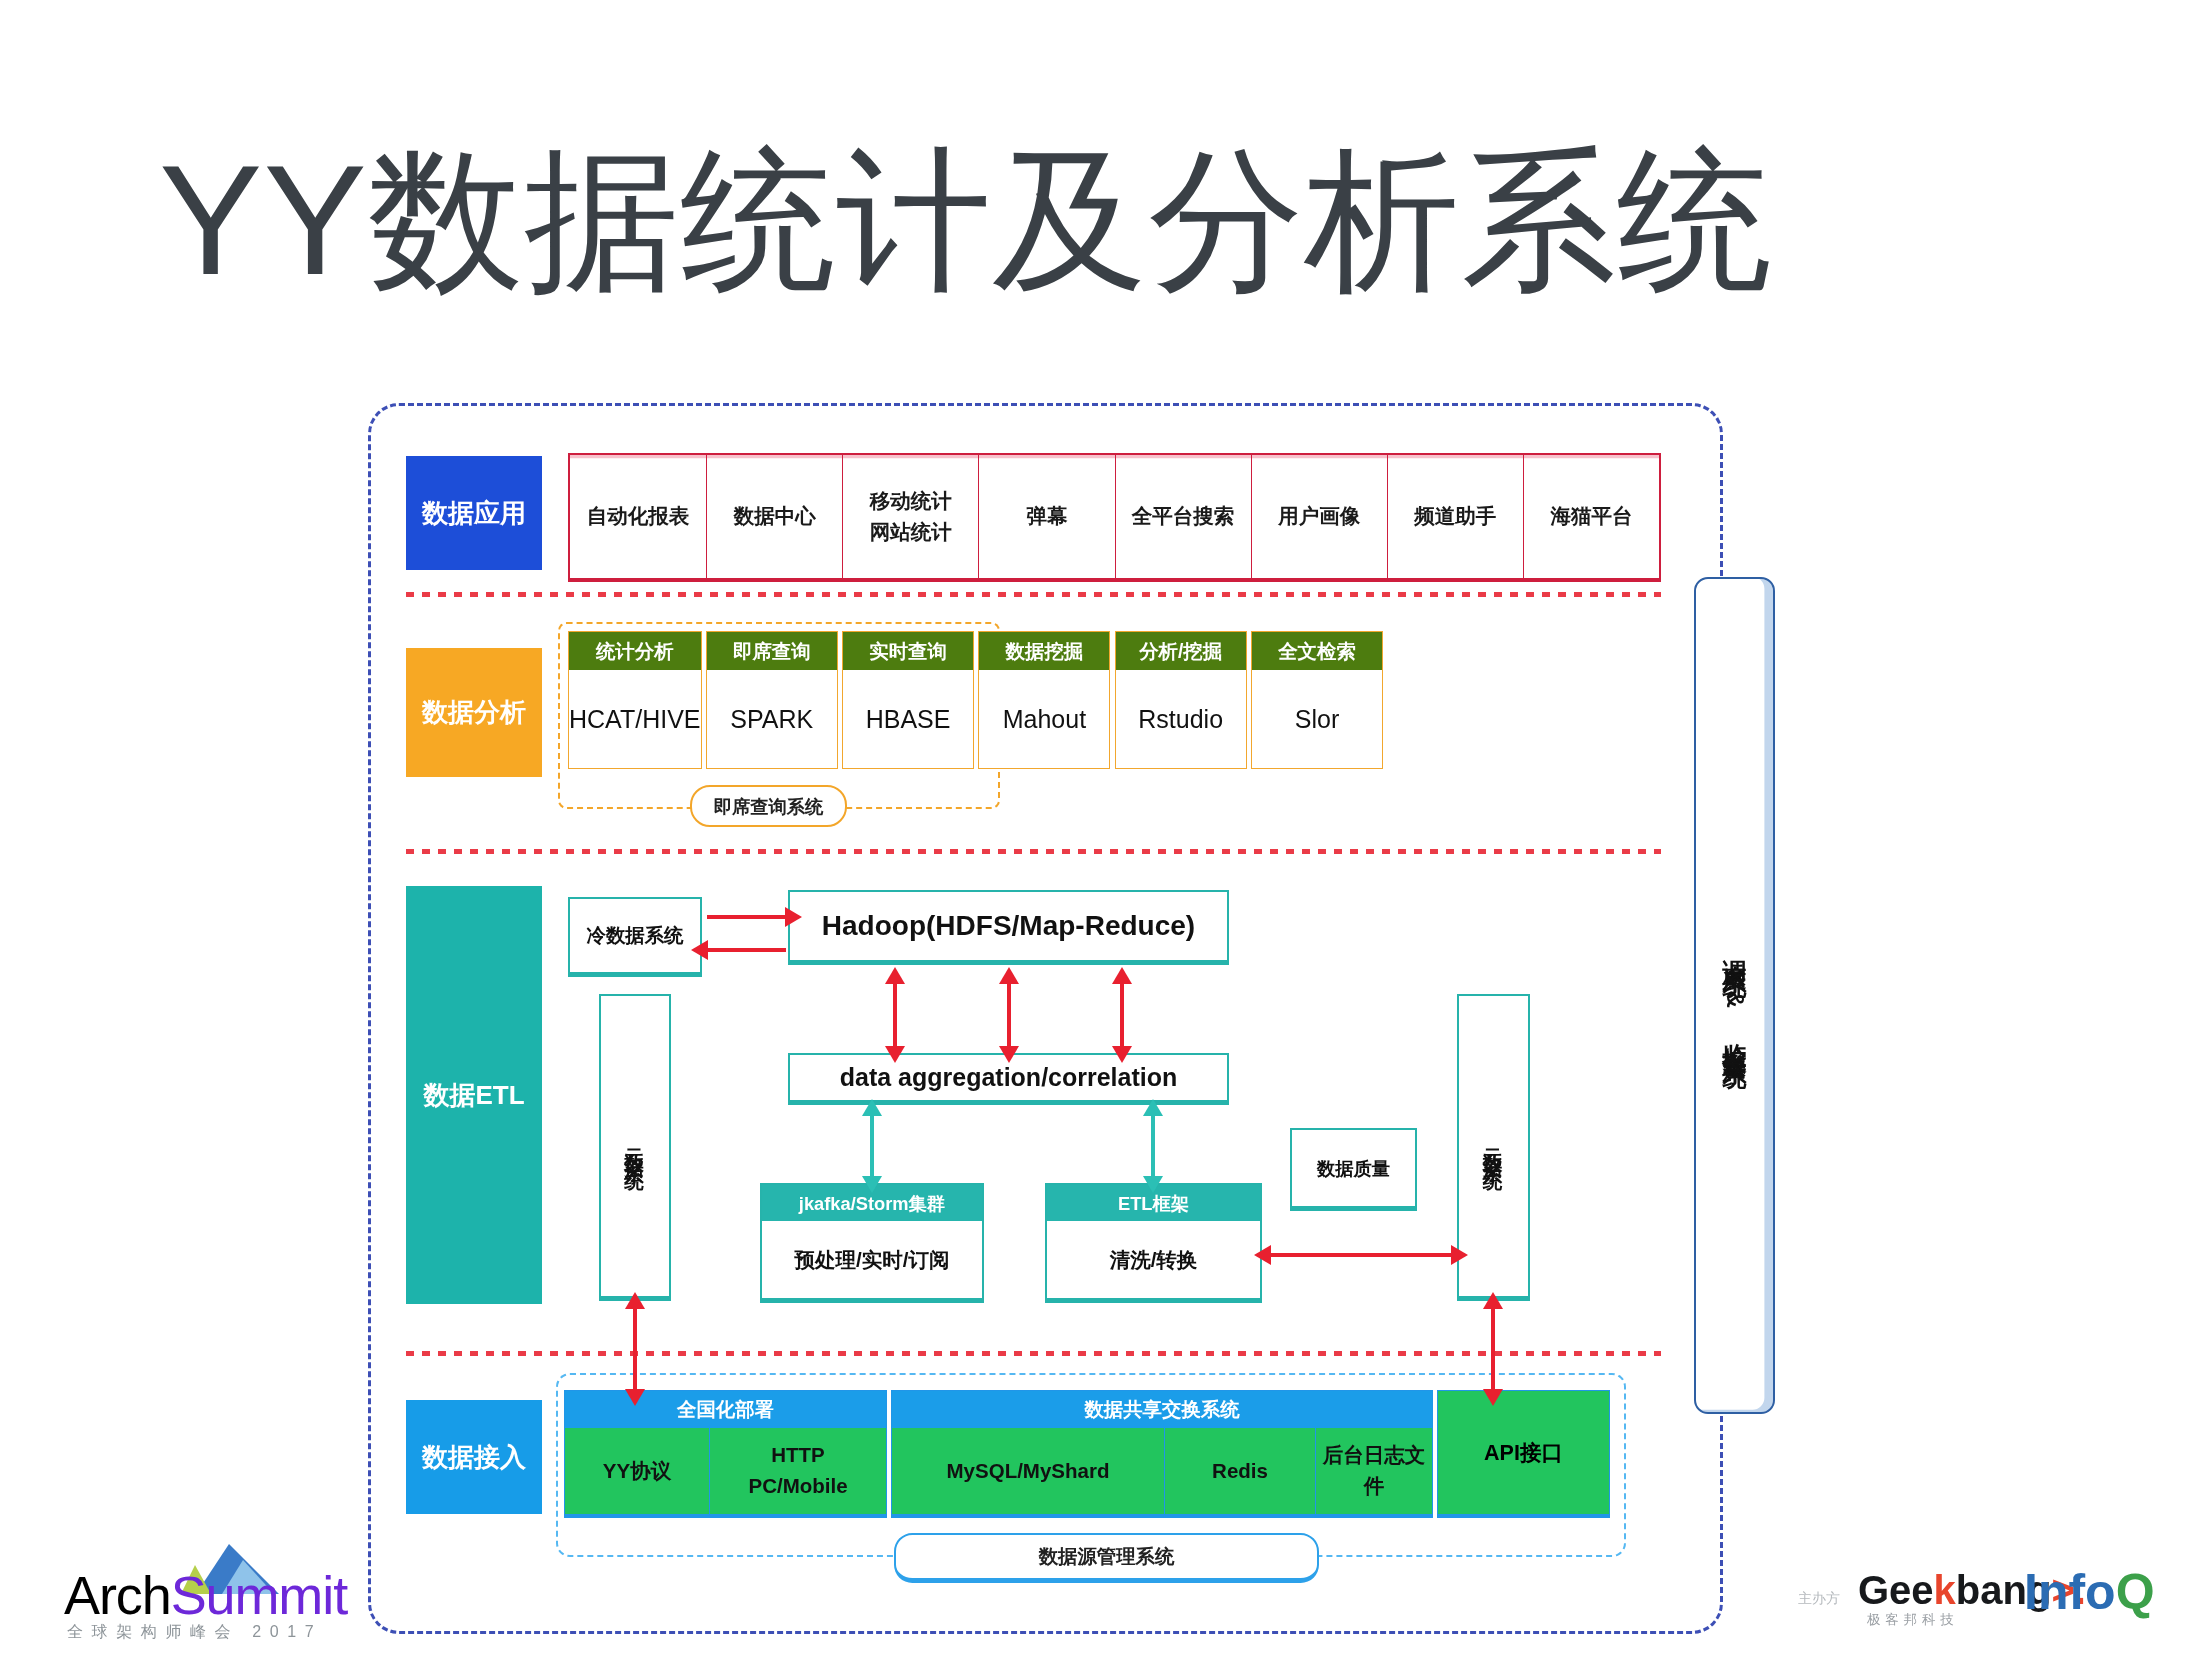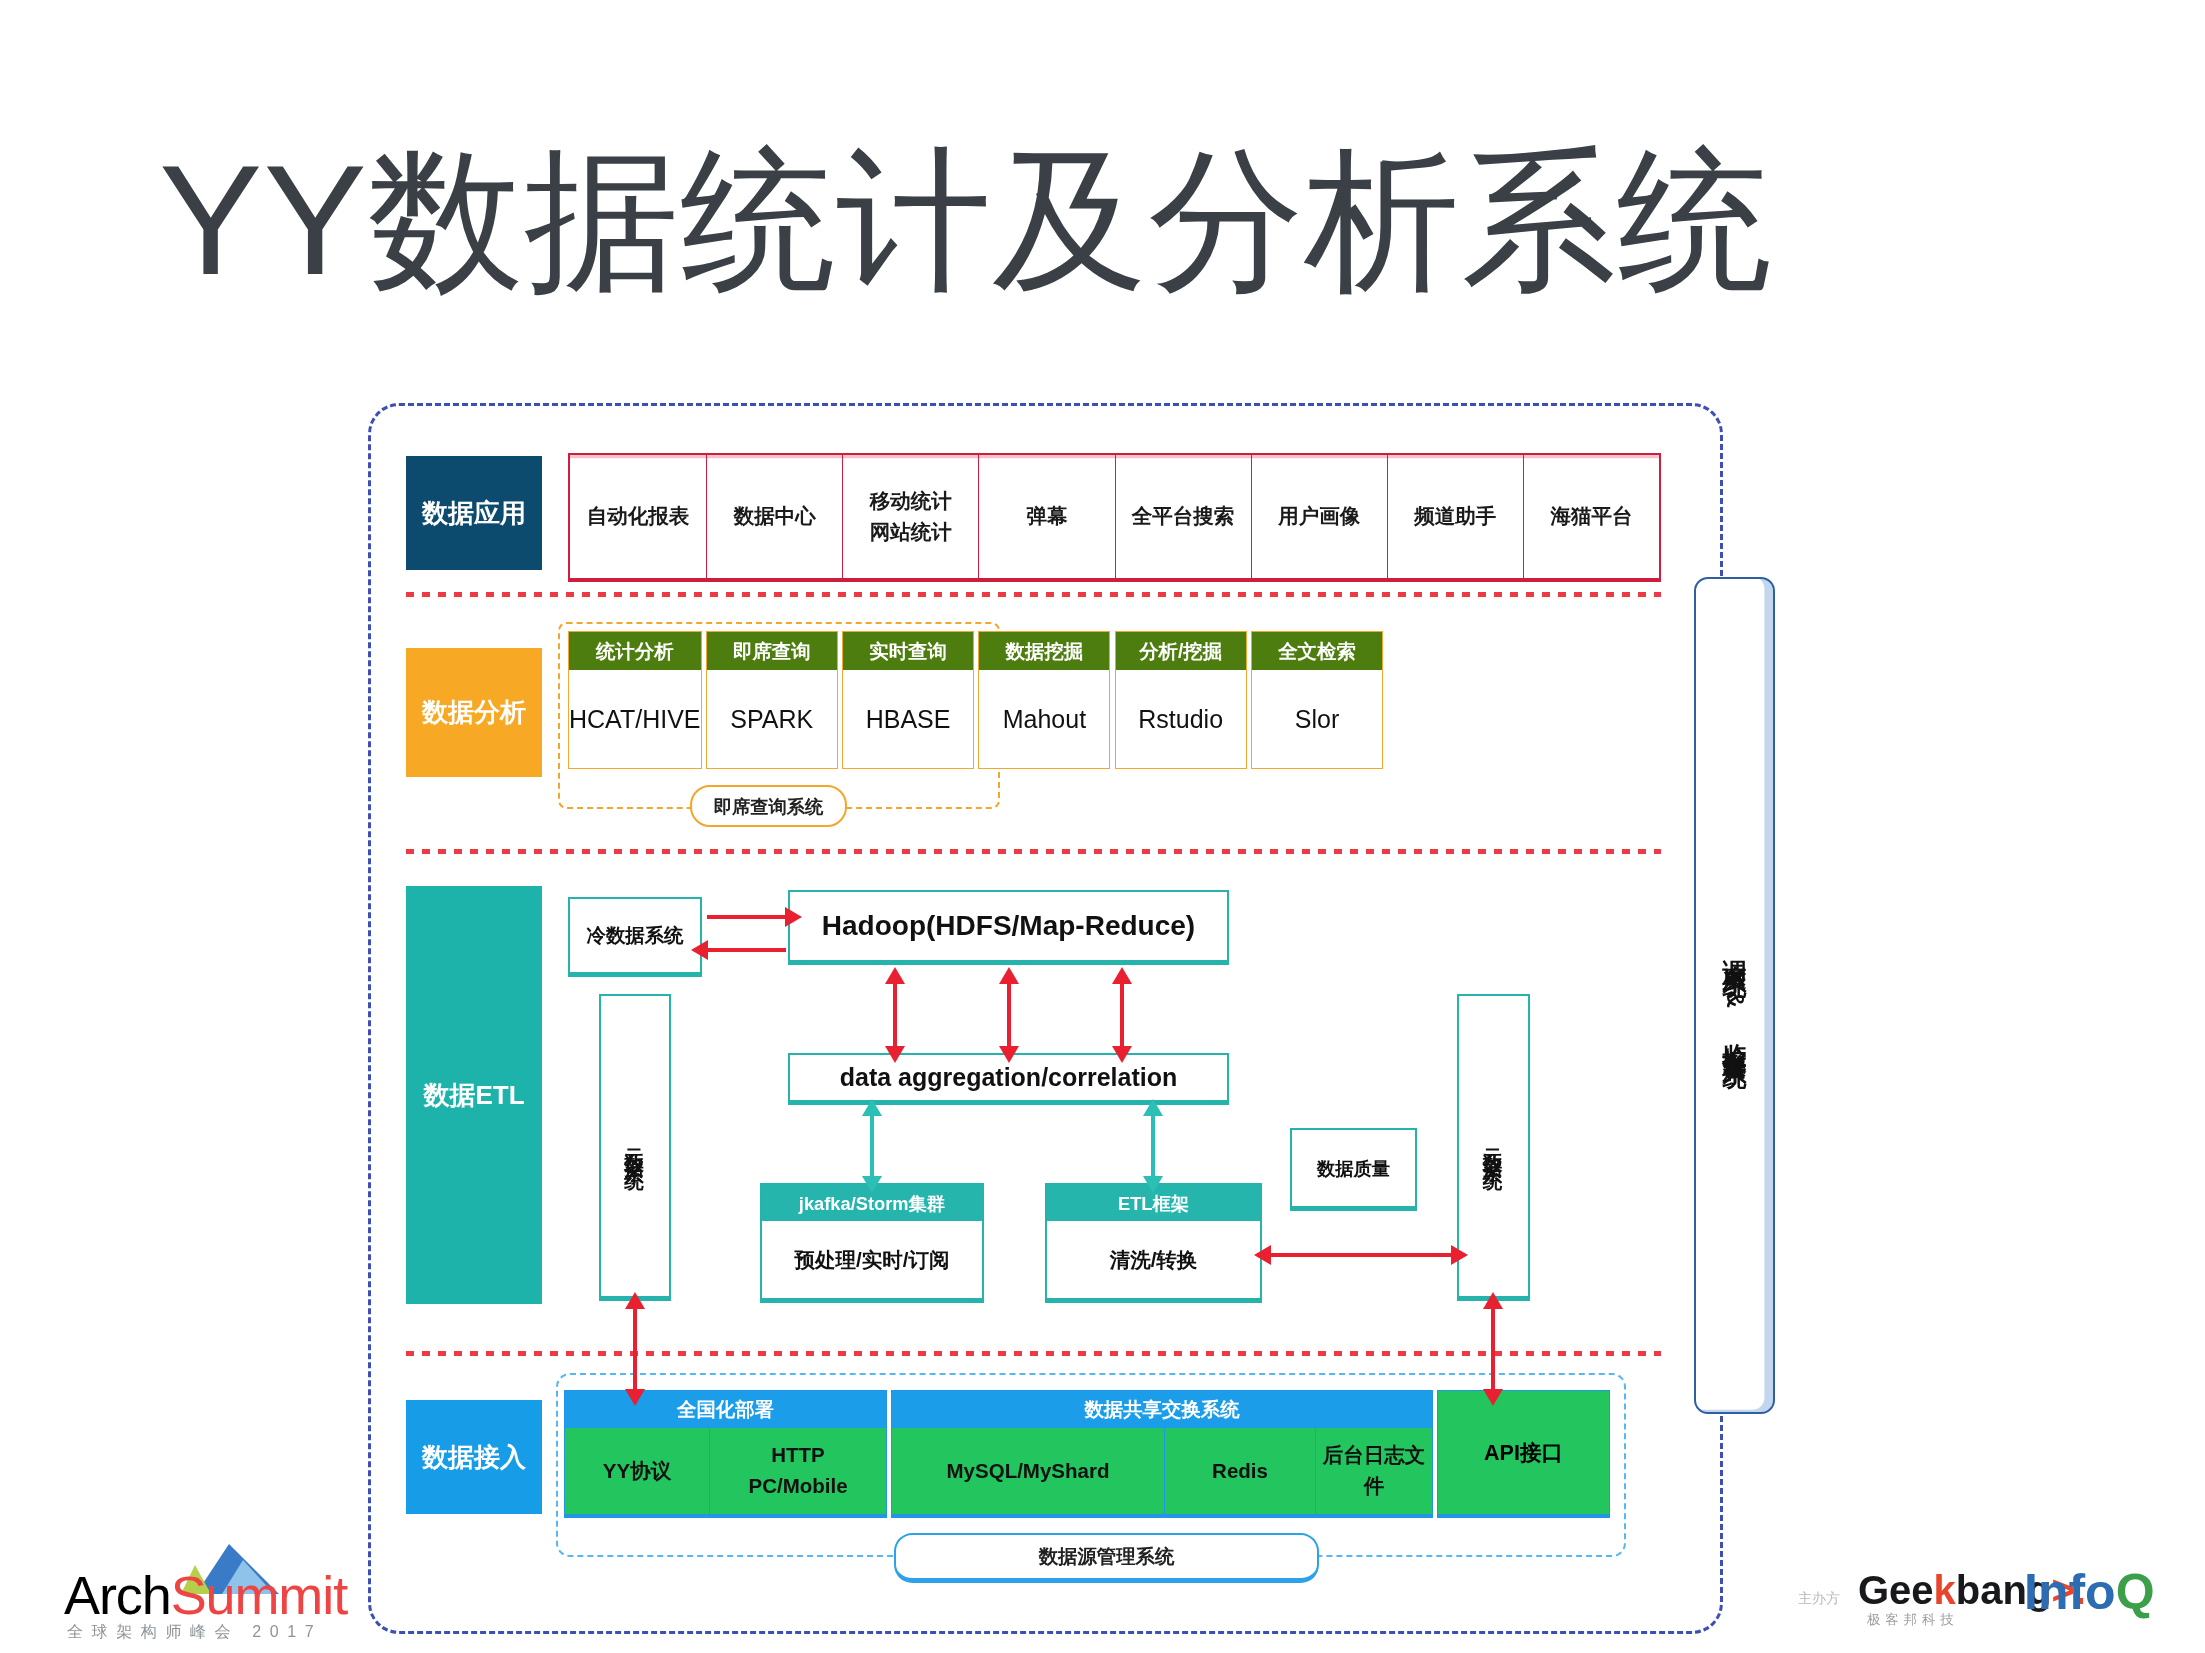--- a/index.html
+++ b/index.html
@@ -16,21 +16,21 @@
 
   
   .outer{left:368px;top:403px;width:1355px;height:1231px;border:3.2px dashed #3d4fb5;border-radius:31px;}
 
   
   .sep{left:406px;width:1255px;height:4.8px;
        background:repeating-linear-gradient(90deg,#ea3b47 0 8px,transparent 8px 16px);}
 
   
   .lbl{left:406px;width:136px;color:#fff;font-weight:bold;font-size:26px;}
-  .lbl-red{background:#0c4a6e;}
+  .lbl-red{background:#1d4ed8;}
   .lbl-orange{background:#f7a824;}
   .lbl-teal{background:#1db3ab;}
   .lbl-blue{background:#179ce8;}
 
   
   .grid-red{left:568px;top:453px;width:1093px;height:129px;display:grid;
             grid-template-columns:repeat(8,1fr);border:2.7px solid #ce1e3e;border-bottom-width:4.8px;
             background:#fff;box-shadow:inset 0 3.2px 0 rgba(231,80,110,.35);}
   .grid-red .cell{border-left:1.6px solid #ce1e3e;display:flex;align-items:center;justify-content:center;
                   text-align:center;font-weight:bold;font-size:20.5px;color:#1a1a1a;line-height:1.5;}
@@ -81,21 +81,21 @@
   .hr::after{content:"";position:absolute;right:-17px;top:50%;transform:translateY(-50%);
              border-style:solid;border-color:transparent;border-width:10.2px 0 10.2px 17px;border-left-color:var(--c);}
   .hu::before{content:"";position:absolute;top:-17px;left:50%;transform:translateX(-50%);
               border-style:solid;border-color:transparent;border-width:0 10.2px 17px 10.2px;border-bottom-color:var(--c);}
   .hd2::after{content:"";position:absolute;bottom:-17px;left:50%;transform:translateX(-50%);
               border-style:solid;border-color:transparent;border-width:17px 10.2px 0 10.2px;border-top-color:var(--c);}
 
   
   .as-text{left:64px;top:1564px;font-size:54px;letter-spacing:-1.1px;}
   .as-arch{color:#000000;font-weight:normal;margin-top:16px;}
-  .as-summit{color:#ef4444;}
+  .as-summit{color:#6d28d9;}
   .as-sub{left:67px;top:1622px;font-size:16px;color:#8d9499;letter-spacing:8.6px;}
   .tri{width:0;height:0;position:absolute;}
   .gb-host{left:1798px;top:1590px;font-size:14px;color:#b5b9bd;}
   .gb{left:1858px;top:1568px;font-size:40px;font-weight:bold;color:#17191c;}
   .gb .red-k{color:#e8452c;}
   .gb-sub{left:1867px;top:1611px;font-size:13.5px;color:#9a9fa4;letter-spacing:4.8px;}
   .infoq{left:2024px;top:1563px;font-size:50px;font-weight:bold;}
   .infoq .blue-i{color:#2b6cb3;}
   .infoq .green-q{color:#3ca04a;}
 </style>

